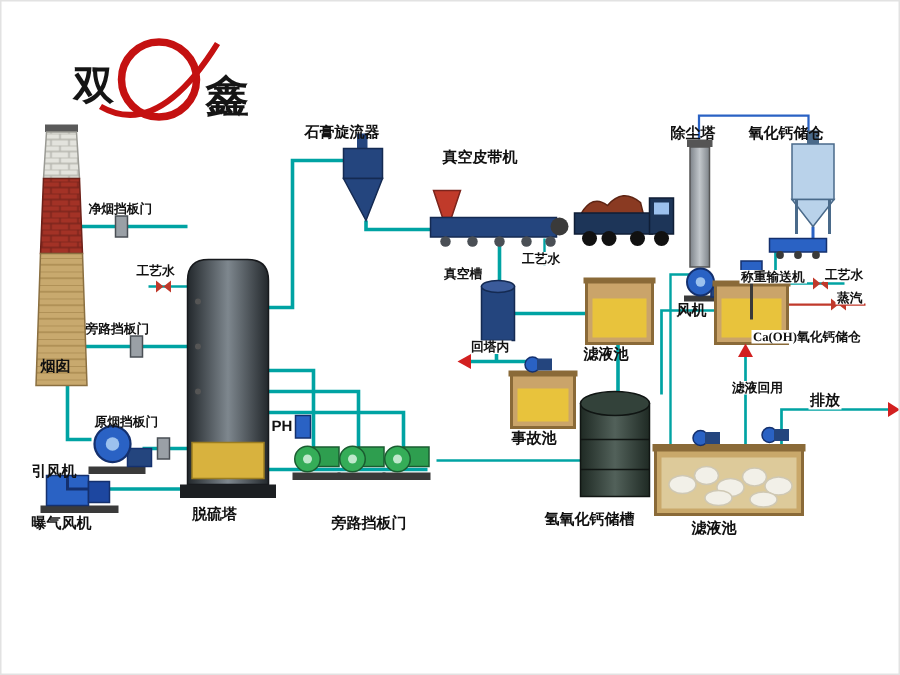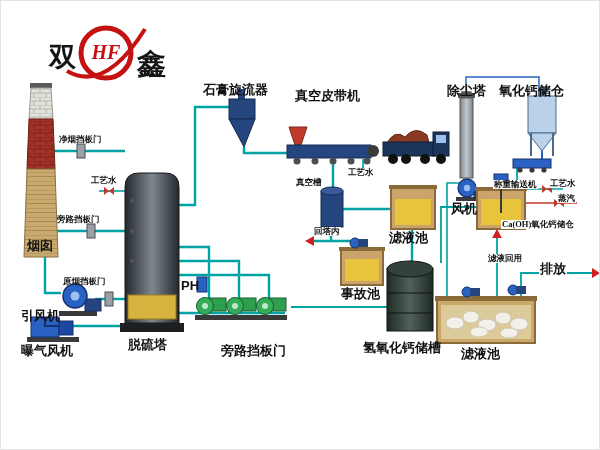--- a/index.html
+++ b/index.html
@@ -3,21 +3,21 @@
 <meta charset="utf-8">
 <style>
   html,body{margin:0;padding:0;background:#fff;}
   #stage{
     position:relative;width:600px;height:450px;background:#ffffff;
     font-family:"Liberation Sans",sans-serif;overflow:hidden;
     border:1px solid #e2e2e2;box-sizing:border-box;
   }
   #diagram{position:absolute;left:0;top:0;}
   .lbl{
-    position:absolute;font-weight:bold;font-size:13px;color:#111;
+    position:absolute;font-weight:bold;font-size:10px;color:#111;
     white-space:nowrap;line-height:1.1;z-index:5;
   }
   .lbl.sm{font-size:8.5px;font-family:Liberation Serif, serif;}
   .lbl.bg{background:#fff;padding:0 1px;}
   
   #logo{position:absolute;left:44px;top:18px;width:140px;height:72px;z-index:6;}
   .logo-char{position:absolute;font-weight:bold;color:#151515;font-family:"Liberation Serif",serif;}
   #logo-left{left:4px;top:20px;font-size:27px;}
   #logo-right{left:92px;top:26px;font-size:29px;}
   #logo-mono{
@@ -281,36 +281,35 @@
     </g>
 
     <g>
       <circle cx="105" cy="52" r="25" fill="#ffffff" stroke="#c41111" stroke-width="5"></circle>
       <path d="M66 70 Q104 92 144 28" stroke="#c41111" stroke-width="4" fill="none"></path>
     </g>
   </svg>
 
   <div id="logo">
     <span id="logo-left" class="logo-char">双</span>
-    <span id="logo-mono">HF</span>
     <span id="logo-right" class="logo-char">鑫</span>
   </div>
 
   <span class="lbl sm" style="left:58px;top:134px">净烟挡板门</span>
   <span class="lbl sm" style="left:90px;top:175px">工艺水</span>
   <span class="lbl sm" style="left:56px;top:214px">旁路挡板门</span>
   <span class="lbl sm" style="left:62px;top:276px">原烟挡板门</span>
   <span class="lbl" style="left:26px;top:238px">烟囱</span>
   <span class="lbl" style="left:20px;top:308px">引风机</span>
   <span class="lbl" style="left:20px;top:343px">曝气风机</span>
   <span class="lbl" style="left:127px;top:337px">脱硫塔</span>
   <span class="lbl" style="left:180px;top:278px">PH</span>
   <span class="lbl" style="left:220px;top:343px">旁路挡板门</span>
   <span class="lbl" style="left:202px;top:82px">石膏旋流器</span>
-  <span class="lbl" style="left:294px;top:88px">真空皮带机</span>
+  <span class="lbl" style="left:294px;top:99px">真空皮带机</span>
   <span class="lbl sm bg" style="left:346px;top:167px">工艺水</span>
   <span class="lbl sm bg" style="left:294px;top:177px">真空槽</span>
   <span class="lbl sm bg" style="left:312px;top:226px">回塔内</span>
   <span class="lbl" style="left:388px;top:230px">滤液池</span>
   <span class="lbl" style="left:340px;top:286px">事故池</span>
   <span class="lbl" style="left:362px;top:340px">氢氧化钙储槽</span>
   <span class="lbl" style="left:460px;top:346px">滤液池</span>
   <span class="lbl" style="left:446px;top:83px">除尘塔</span>
   <span class="lbl" style="left:498px;top:83px">氧化钙储仓</span>
   <span class="lbl" style="left:450px;top:201px">风机</span>

